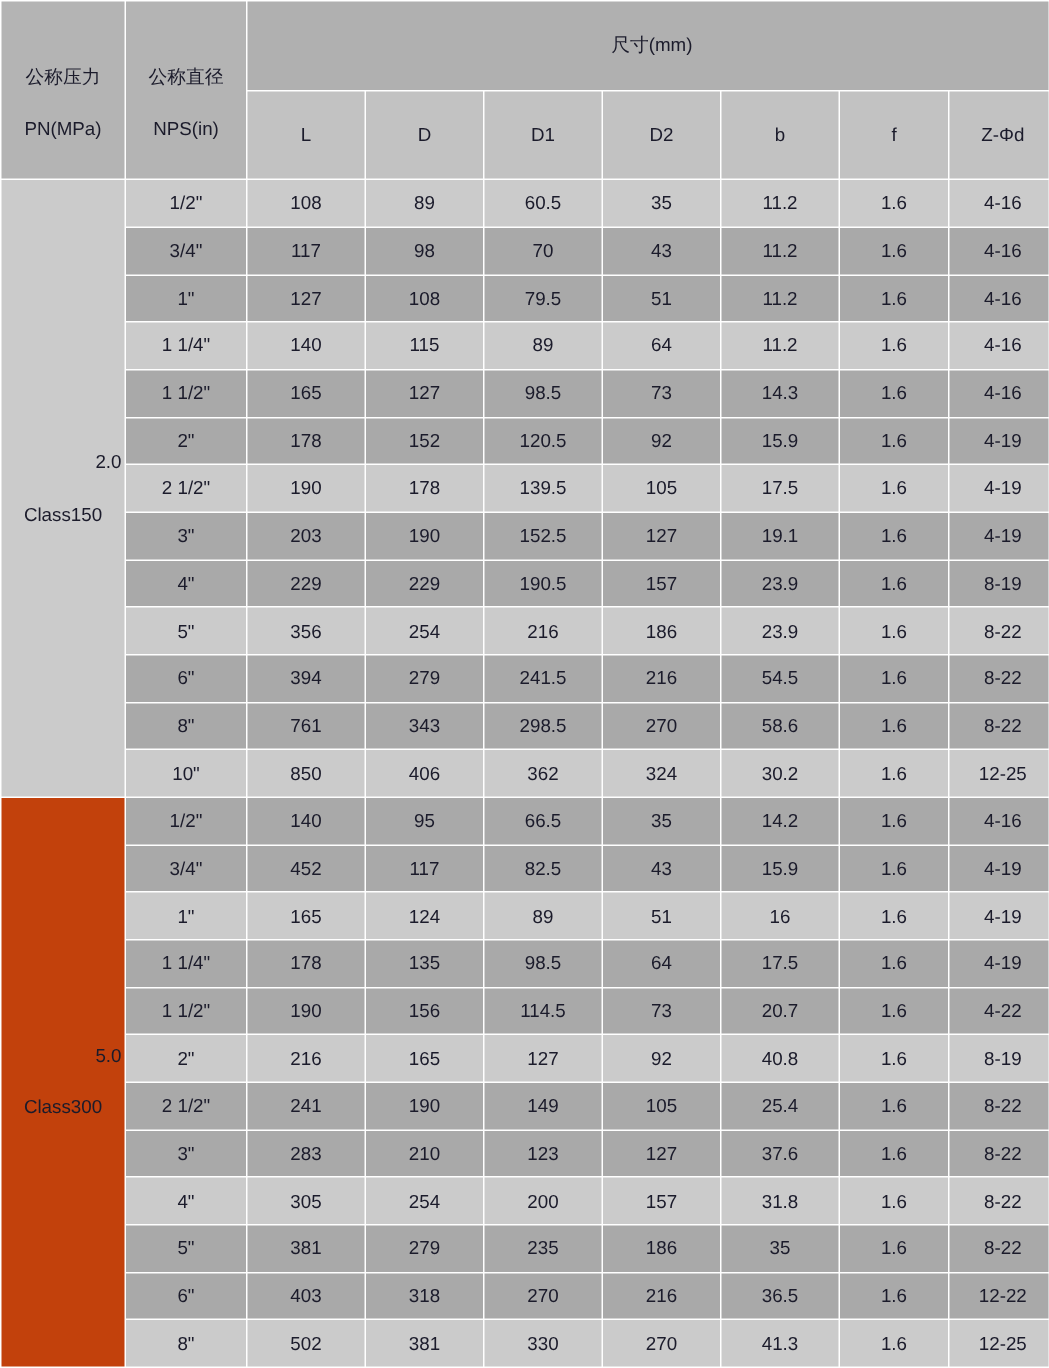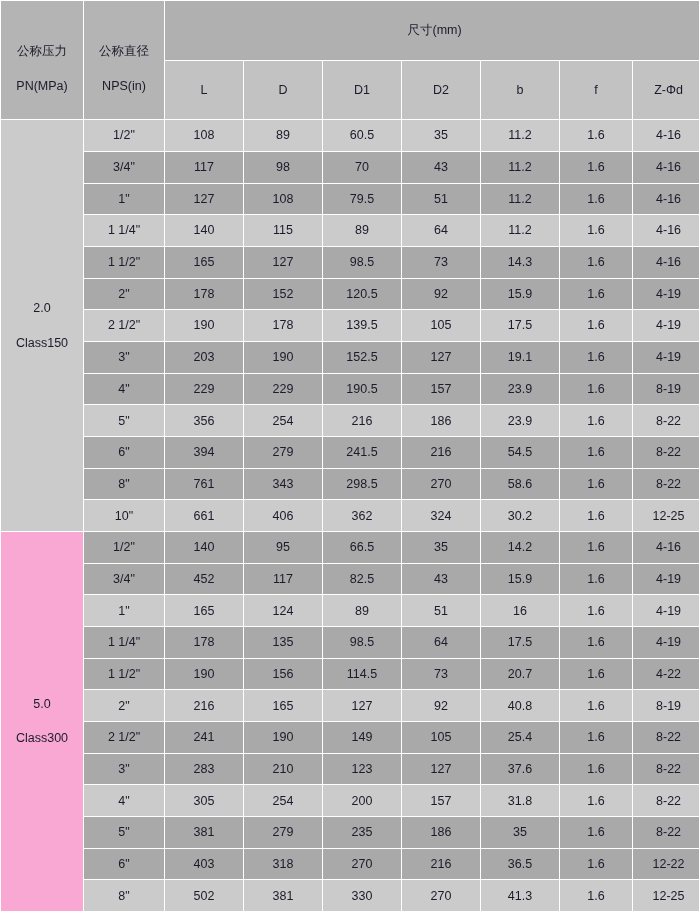--- a/index.html
+++ b/index.html
@@ -52,23 +52,23 @@
   }
   td.hdr-corner .cn { margin-bottom: 9px; }
   
   td.group-label {
     font-size: 12.5px;
   }
   td.group-label .pn,
   td.group-label .cls {
     display: block;
   }
-  td.group-label .pn { margin-bottom: 16px; }
+  td.group-label .pn { margin-bottom: 16px; text-align: right; }
   td.group-label.g-light { background: #cbcbcb; }
-  td.group-label.g-dark  { background: #f9a8d4; }
+  td.group-label.g-dark  { background: #c2410c; }
   
   tr.shade-light td.cell { background: #cbcbcb; }
   tr.shade-dark  td.cell { background: #a9a9a9; }
   
 </style>
 </head>
 <body>
 
 <table class="spec">
   <colgroup>
@@ -222,21 +222,21 @@
         <td class="cell">761</td>
         <td class="cell">343</td>
         <td class="cell">298.5</td>
         <td class="cell">270</td>
         <td class="cell">58.6</td>
         <td class="cell">1.6</td>
         <td class="cell">8-22</td>
       </tr>
       <tr class="shade-light">
         <td class="cell">10"</td>
-        <td class="cell">661</td>
+        <td class="cell">850</td>
         <td class="cell">406</td>
         <td class="cell">362</td>
         <td class="cell">324</td>
         <td class="cell">30.2</td>
         <td class="cell">1.6</td>
         <td class="cell">12-25</td>
       </tr>
       <tr class="shade-dark">
         <td class="group-label g-dark" rowspan="12">
           <span class="pn">5.0</span>

